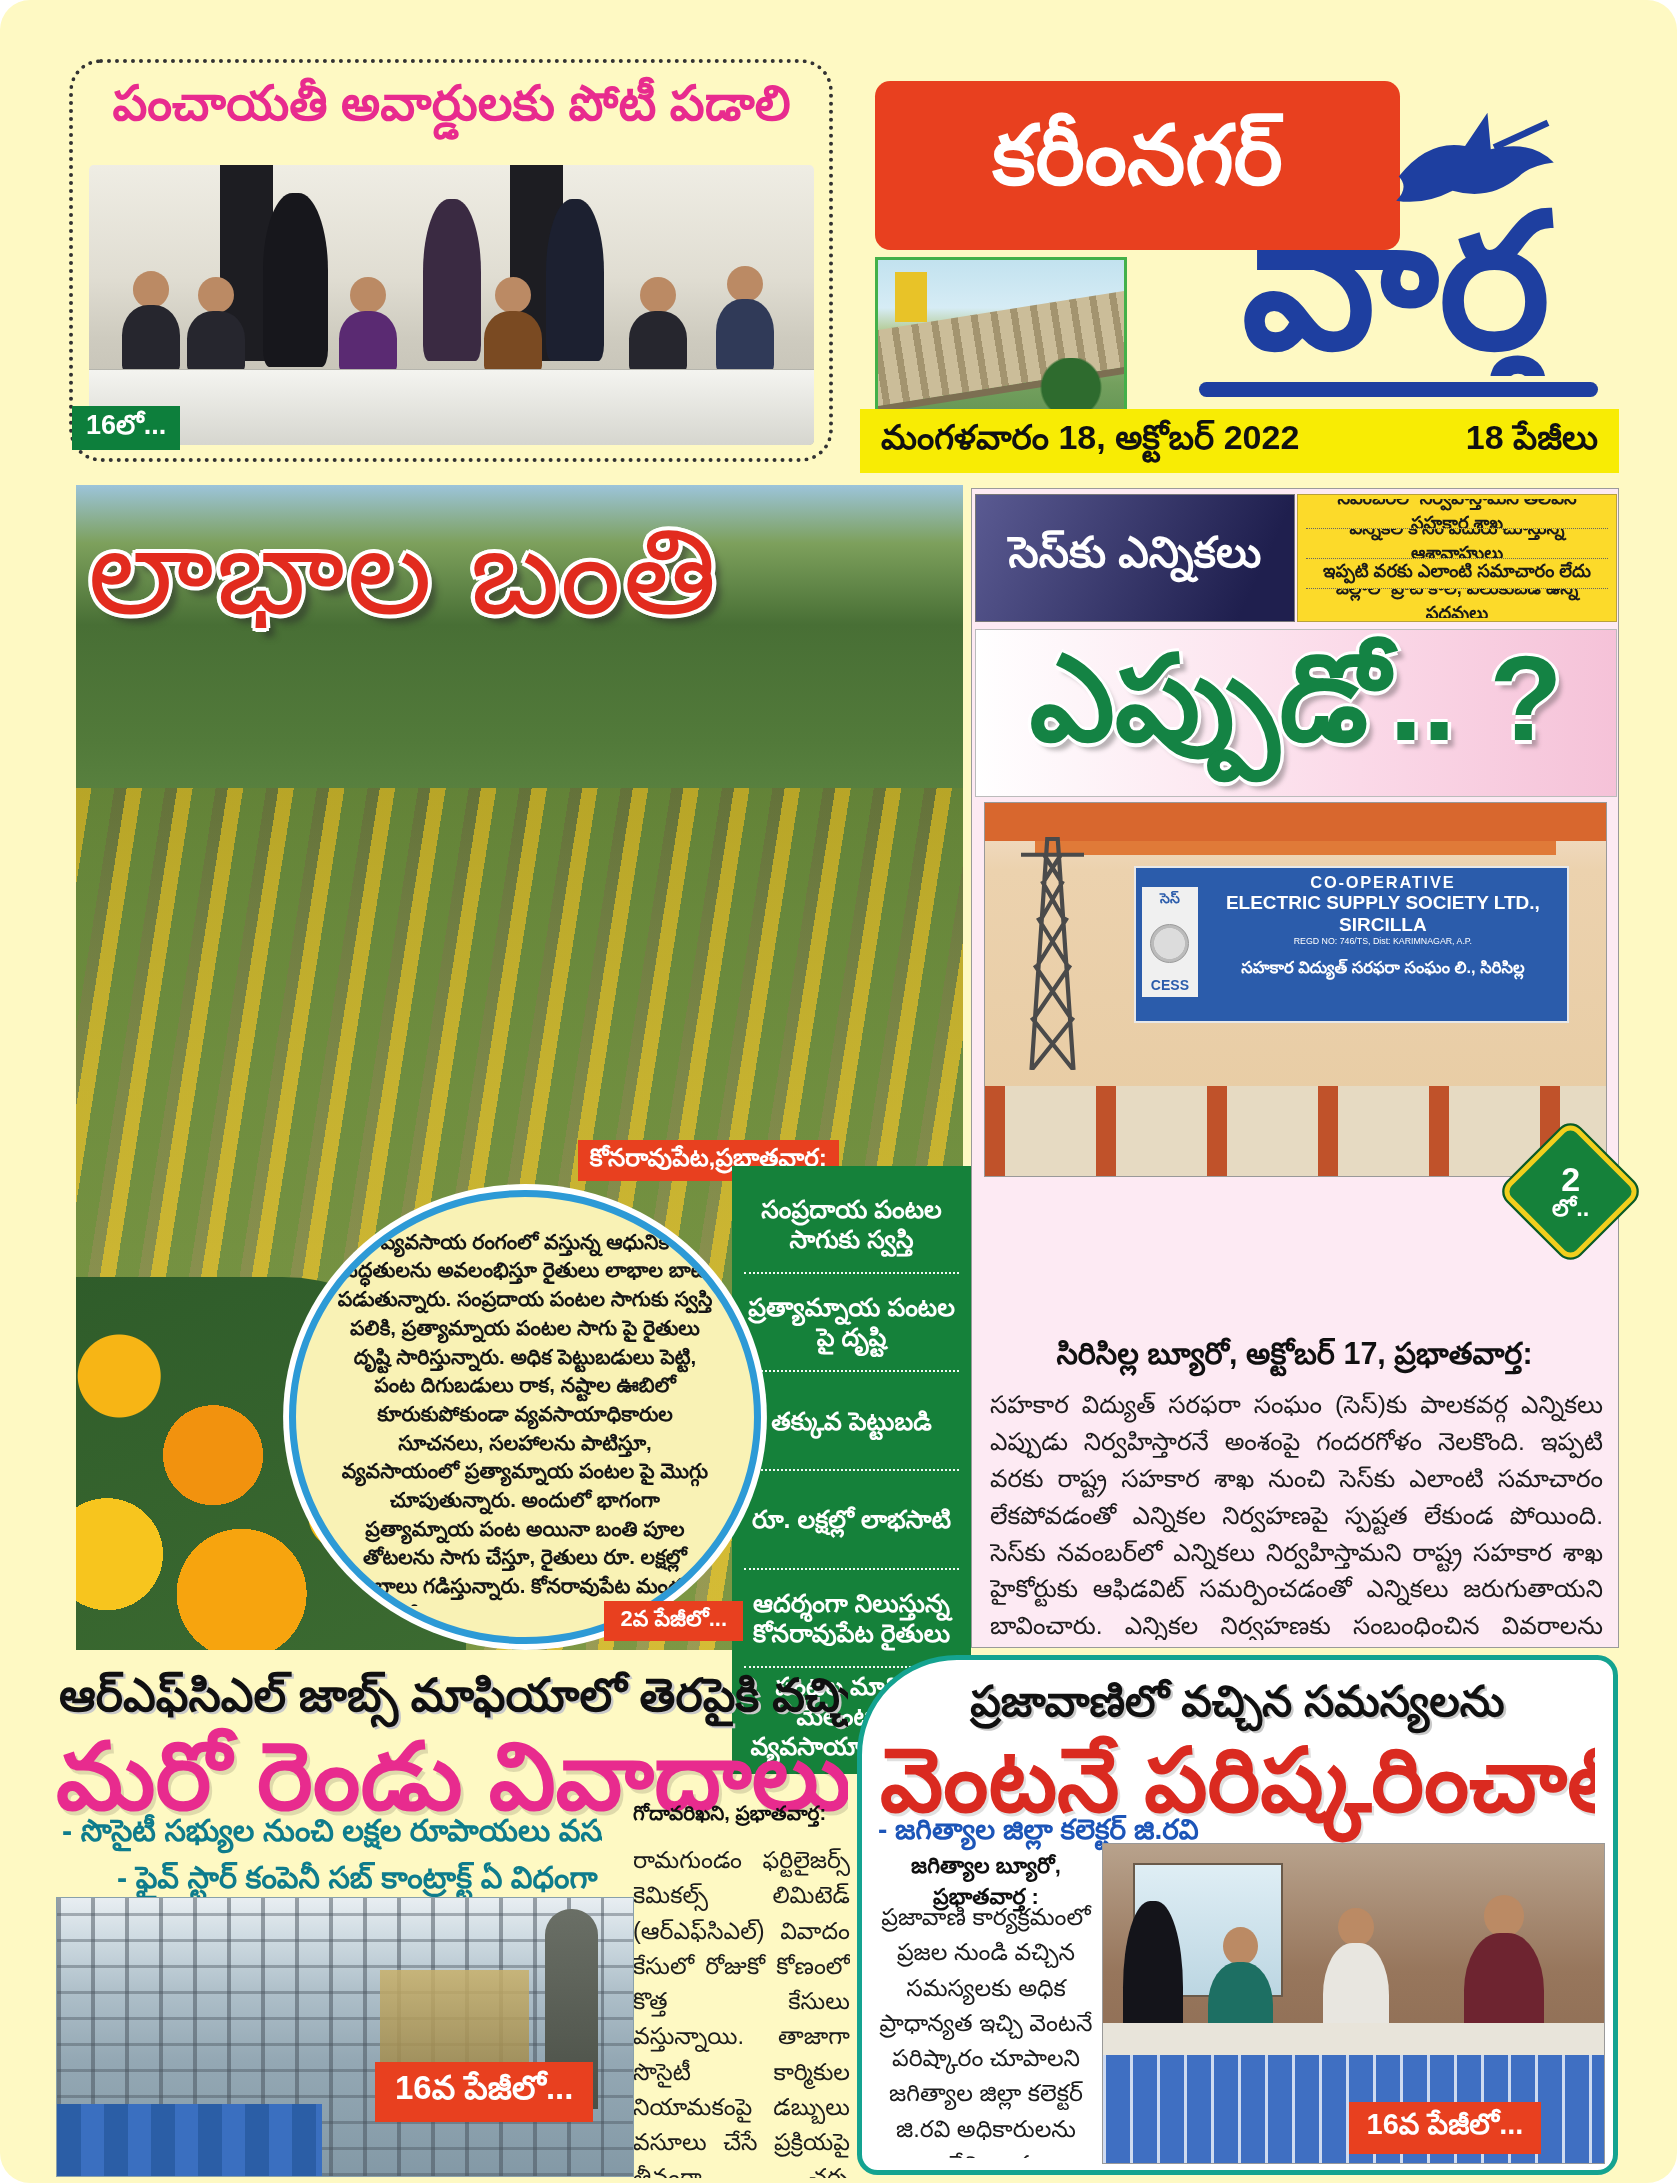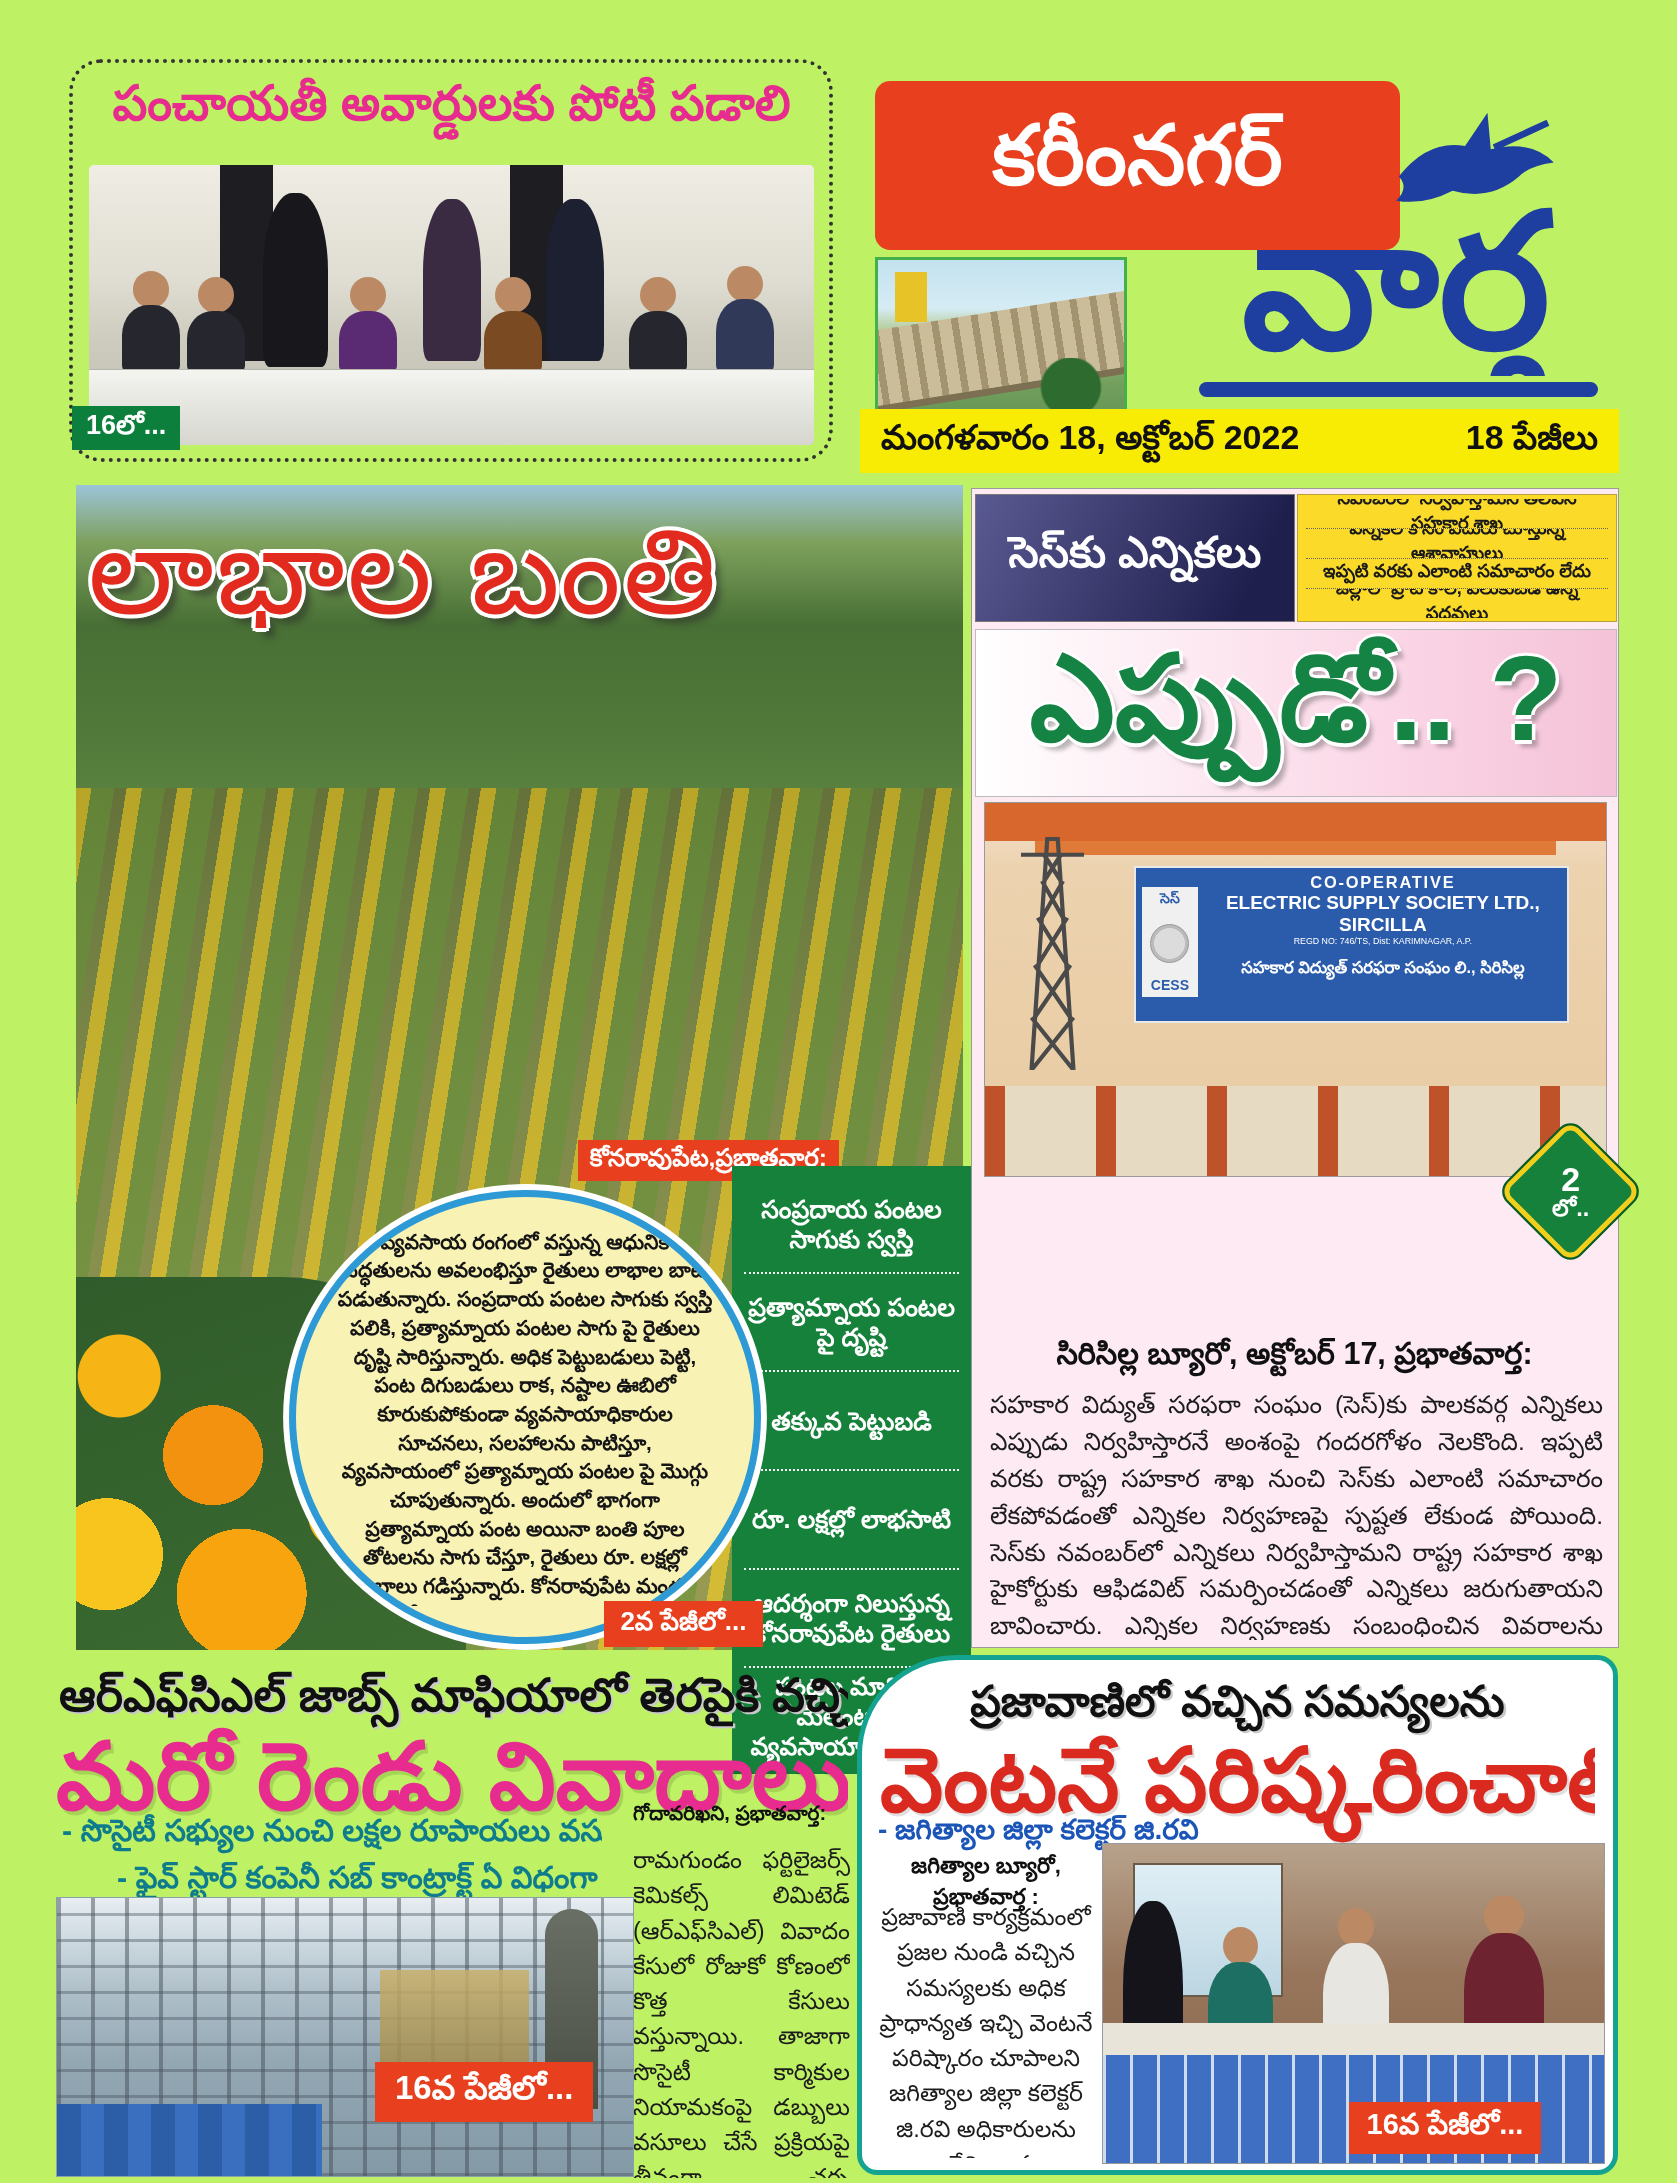--- a/index.html
+++ b/index.html
@@ -1,18 +1,18 @@
 <!DOCTYPE html>
 <html style="font-size:9.4px"><head>
 <meta charset="utf-8">
 <style>
   * { margin:0; padding:0; box-sizing:border-box; }
   html,body { background:#ffffff; }
-  .page { position:relative; width:1677px; height:2183px; background:#bef264;
-          font-family:"Liberation Sans", sans-serif; overflow:hidden; }
+  .page { position:relative; width:1677px; height:2183px; background:#fef9c3;
+          font-family:"Liberation Sans", sans-serif; overflow:hidden;border-radius:30px; }
   .abs { position:absolute; }
 
   
   .tlbox { left:69px; top:59px; width:764px; height:403px;
            border:4.1px dotted #333; border-radius:32px; }
   .tl-headline { left:88px; top:75px; width:727px; text-align:center;
            font-size:49px; font-weight:bold; color:#e82b8e; overflow:hidden; white-space:nowrap; }
   .tl-photo { left:89px; top:165px; width:725px; height:280px; overflow:hidden; border-radius:4.7px;
            background:linear-gradient(180deg,#efede4 0%,#e0ddd2 40%,#cecbbf 62%,#bdbaae 100%); }
   .tl-table { position:absolute; left:0; bottom:0; width:100%; height:27%;
@@ -67,21 +67,21 @@
   .green-panel { left:732px; top:1166px; width:239px; height:608px; background:#15813a;
            color:#fff; display:flex; flex-direction:column; padding:9.4px 11.7px; }
   .green-item { flex:1; display:flex; align-items:center; justify-content:center; text-align:center;
            font-size:25px; font-weight:bold; line-height:1.2; padding:3.5px 1.2px; overflow:hidden;
            border-bottom:2.9px dotted rgba(255,255,255,.95); }
   .green-item:last-child { border-bottom:none; }
   .circle { left:289px; top:1190px; width:472px; height:454px; background:#f9f2b5;
            border:7px solid #2d9ad6; border-radius:50%; box-shadow:0 0 0 5.9px #fff; overflow:hidden; }
   .circle-text { position:absolute; left:9%; top:7%; width:82%; height:86%; font-size:20.5px;
            font-weight:600; text-align:center; color:#151515; line-height:1.4; overflow:hidden; }
-  .lead-ref { left:604px; top:1601px; background:#e8401f; color:#fff; font-size:26px;
+  .lead-ref { left:604px; top:1601px; background:#e8401f; color:#fff; font-size:22px;
            font-weight:bold; padding:4.7px 16.4px; }
 
   
   .cess-box { left:971px; top:488px; width:648px; height:1160px; background:#fdeaf3; border:1.8px solid #9a9a9a; }
   .cess-header { left:975px; top:494px; width:320px; height:128px; color:#fff;
            background:linear-gradient(115deg,#5a5a92 0%,#1f1f4e 85%); border:1.8px solid #777;
            display:flex; align-items:center; justify-content:center; font-size:43px; font-weight:bold; overflow:hidden; }
   .cess-points { left:1297px; top:494px; width:320px; height:128px; background:#fcda2a;
            display:flex; flex-direction:column; padding:3.5px 8.2px; border:1.8px solid #b9a13a; }
   .cess-point { flex:1; display:flex; align-items:center; justify-content:center; text-align:center;

